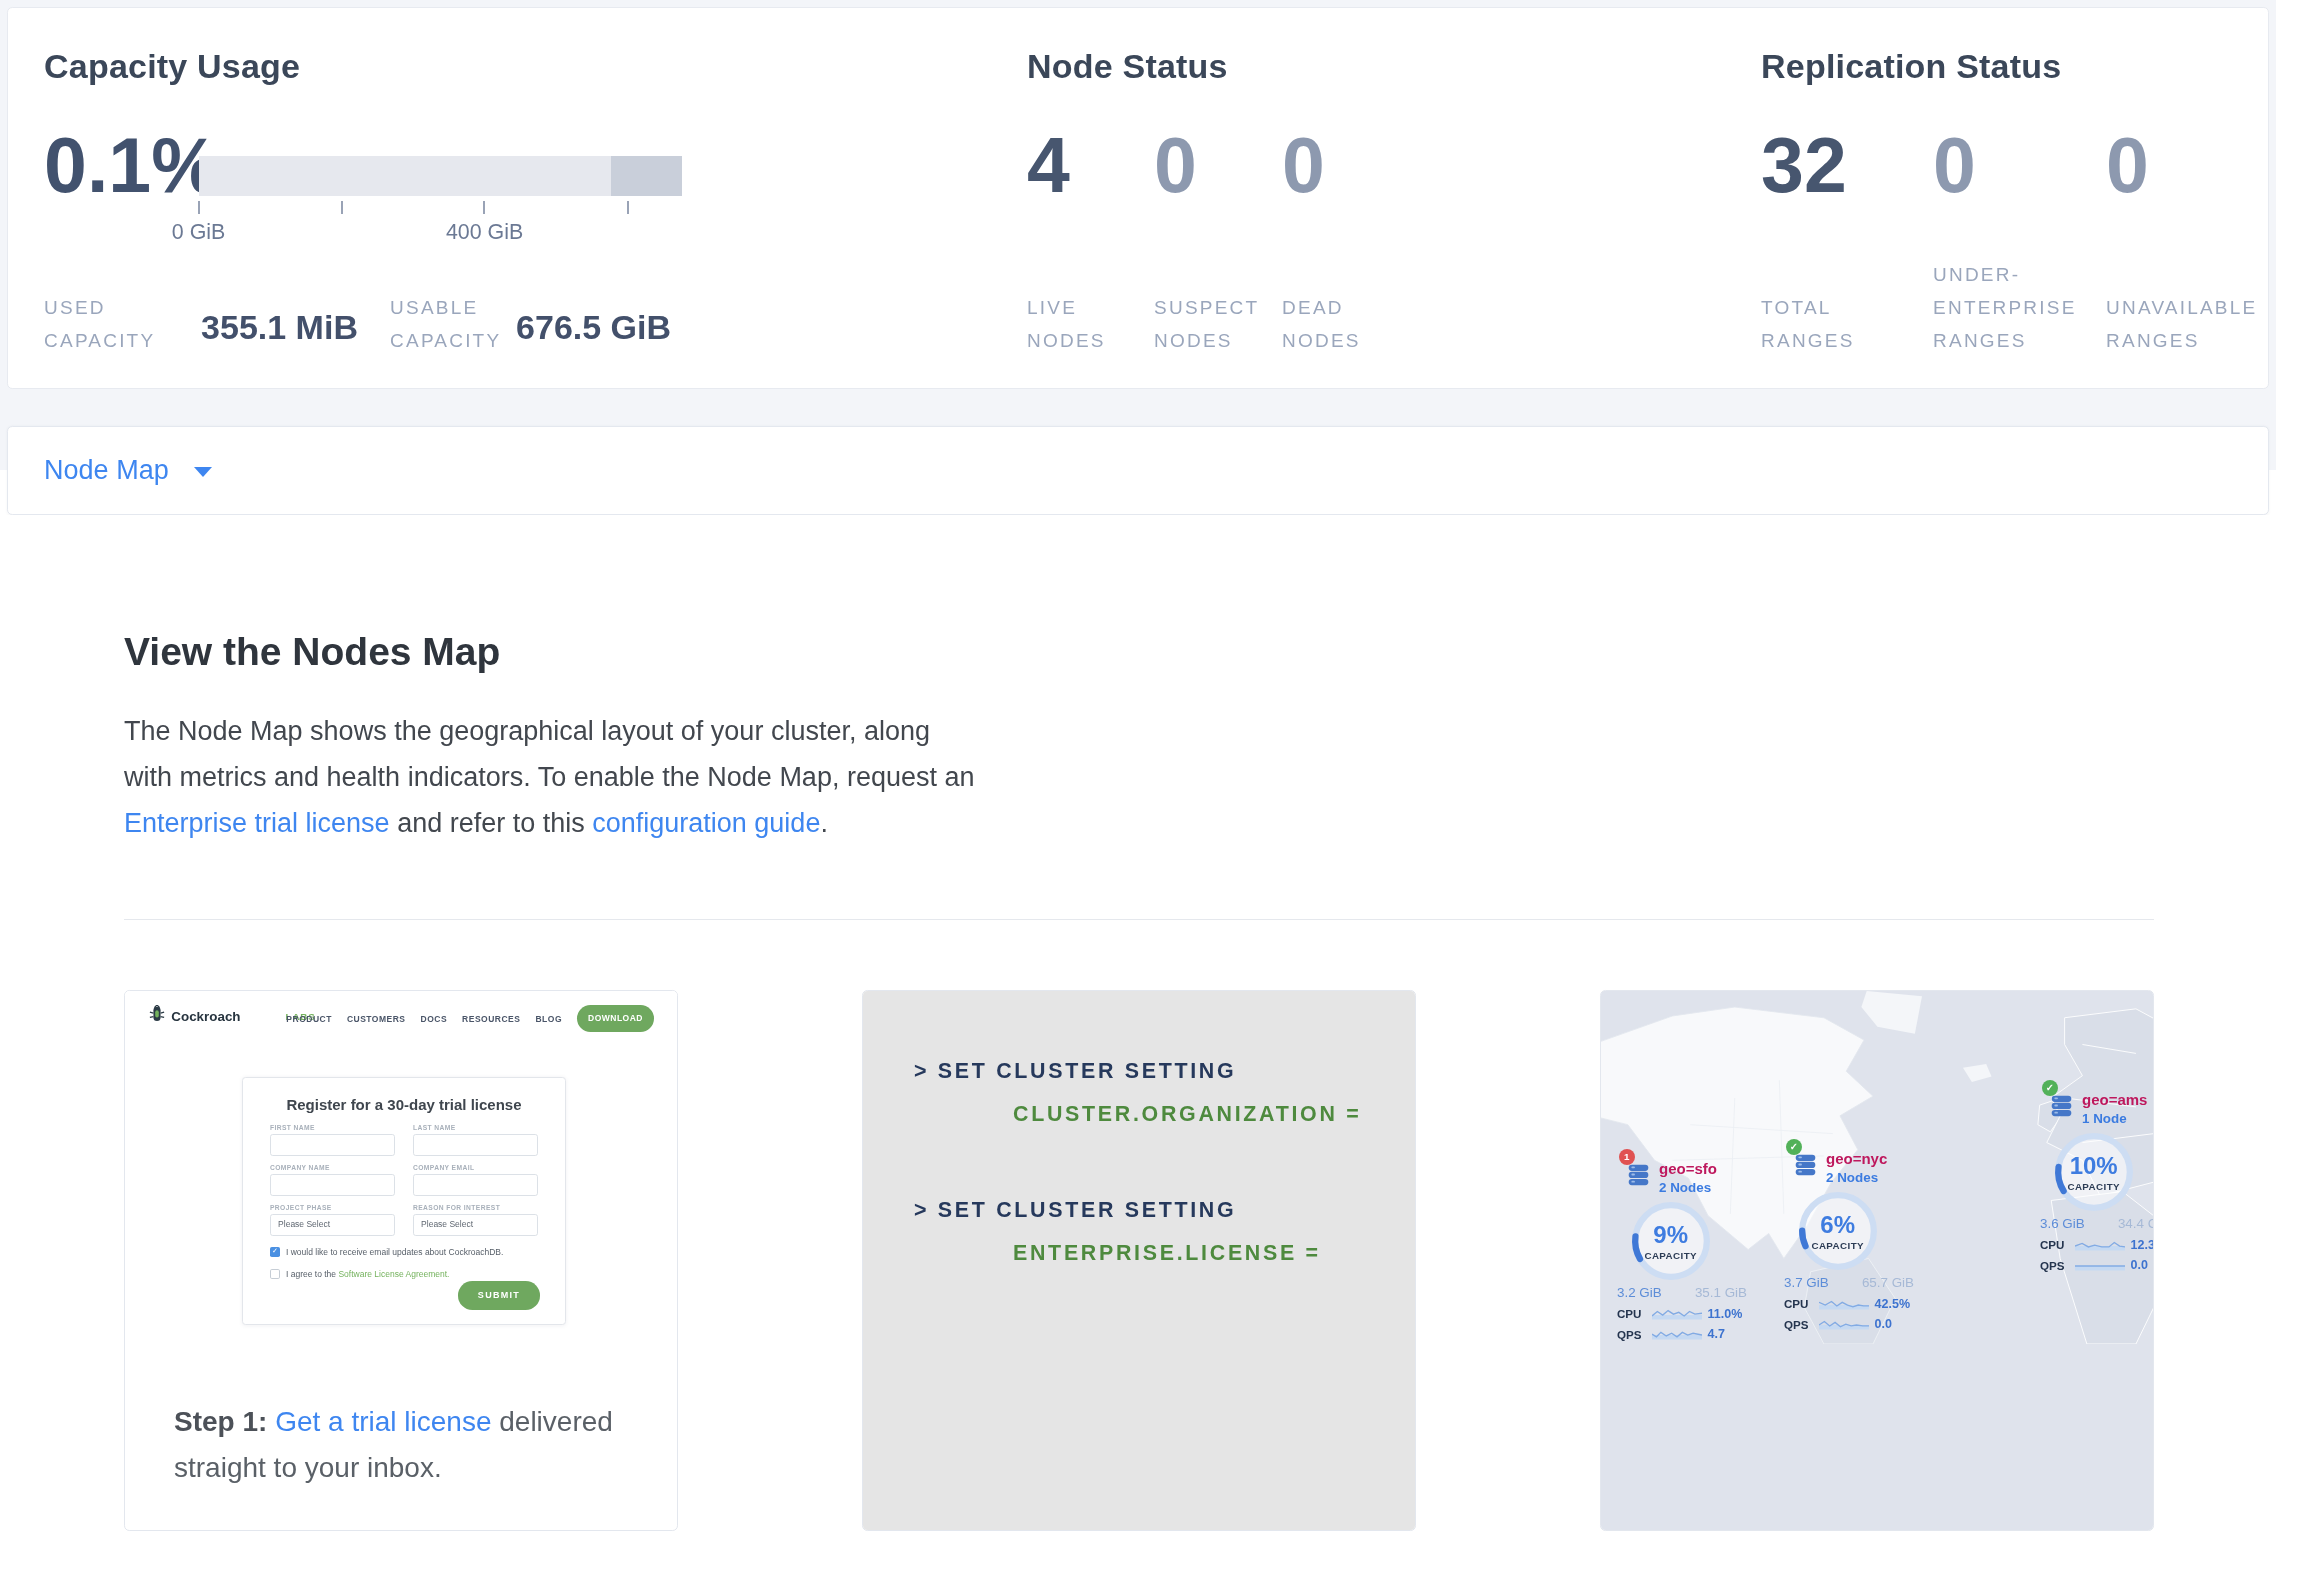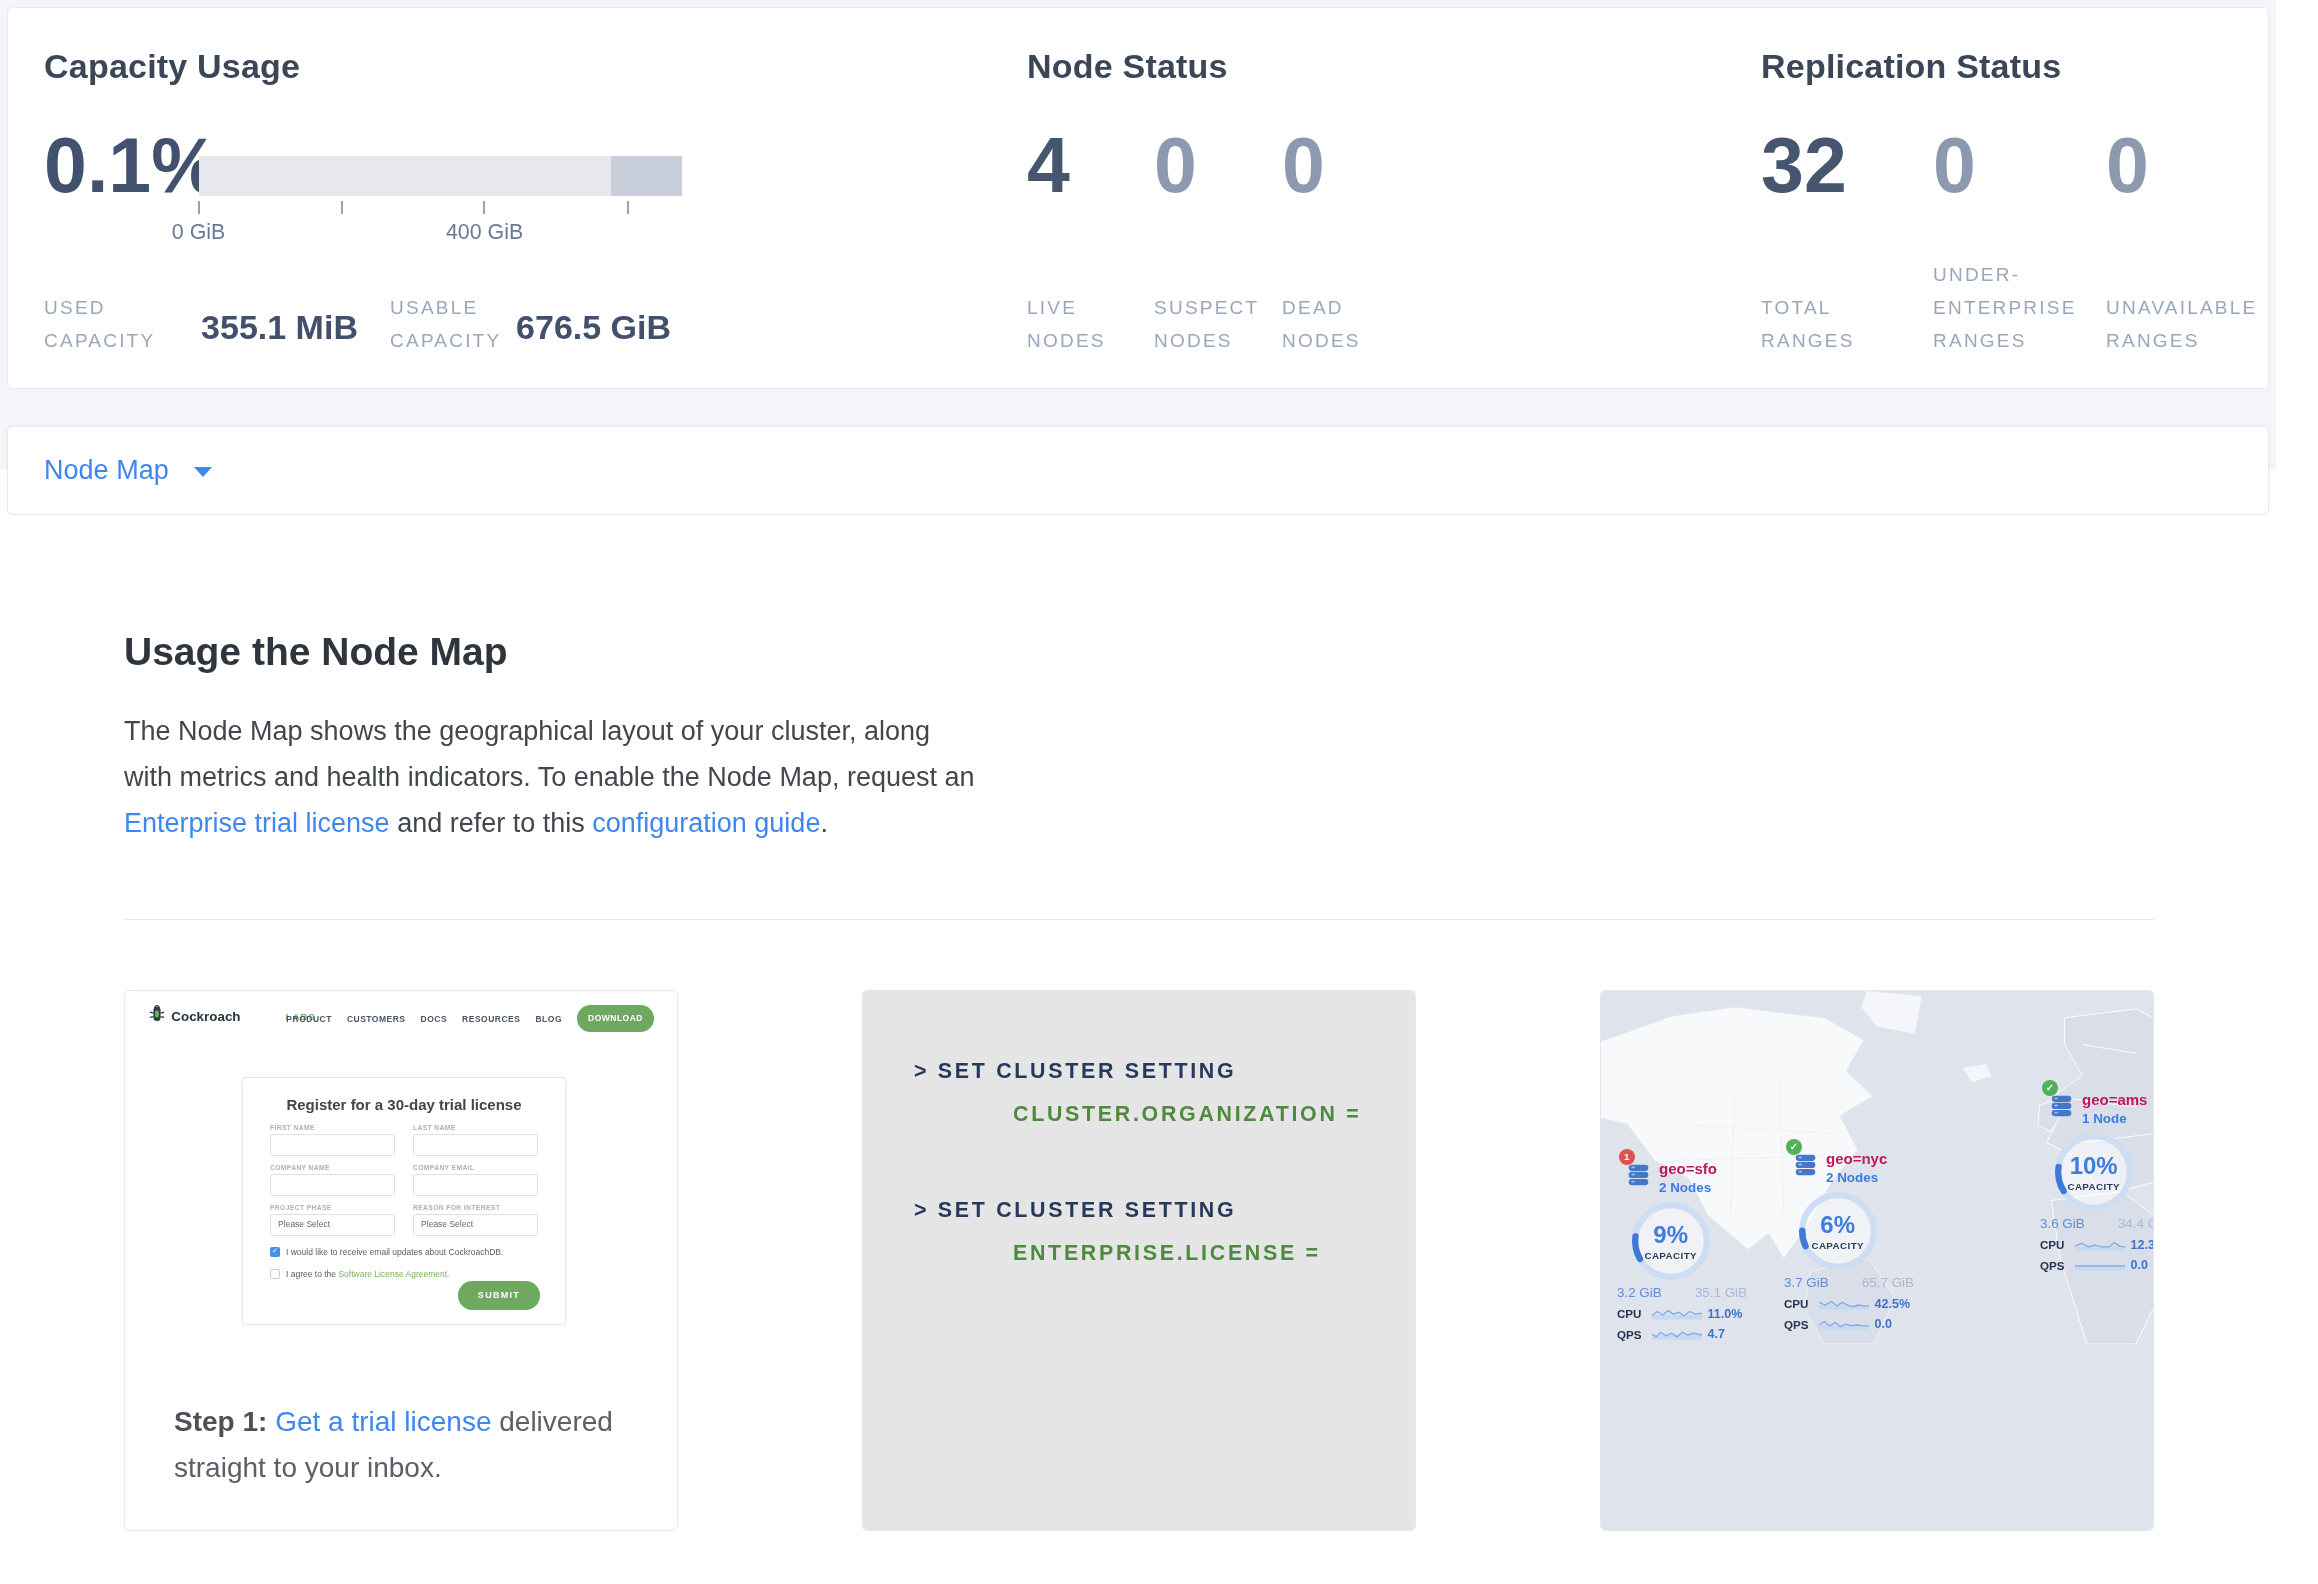--- a/index.html
+++ b/index.html
@@ -157,21 +157,21 @@
   </div>
 
   <div class="viewbar-wrap">
     <div class="viewbar">
       <span class="vlabel">Node Map</span>
       <span class="chev"></span>
     </div>
   </div>
 
   <div class="content">
-    <h1>Usage the Node Map</h1>
+    <h1>View the Nodes Map</h1>
     <p class="intro-p"><span>The Node Map shows the geographical layout of your cluster, along with metrics and health indicators. To enable the Node Map, request an </span><span class="blue-link">Enterprise trial license</span><span> and refer to this </span><span class="blue-link">configuration guide</span><span>.</span></p>
     <div class="hr"></div>
 
     <div class="cards">
 
       <div class="card">
         <div class="card-media">
           <div class="minisite">
             <div class="ms-logo">
               <svg width="18" height="21.4" viewBox="0 0 20 24">

